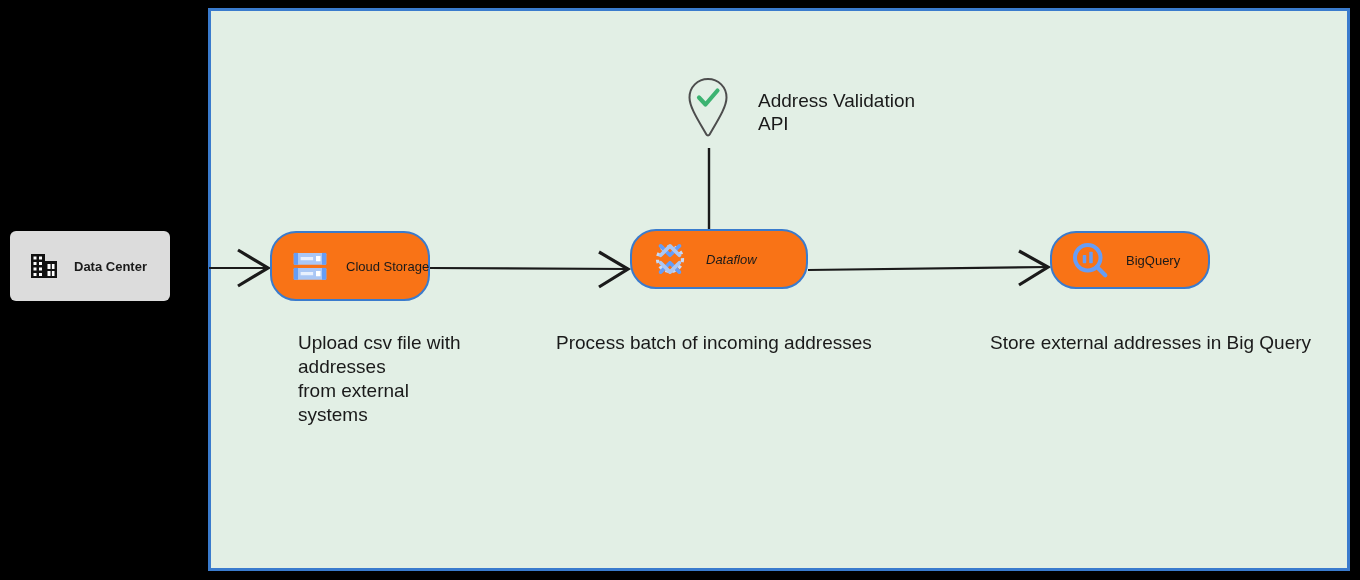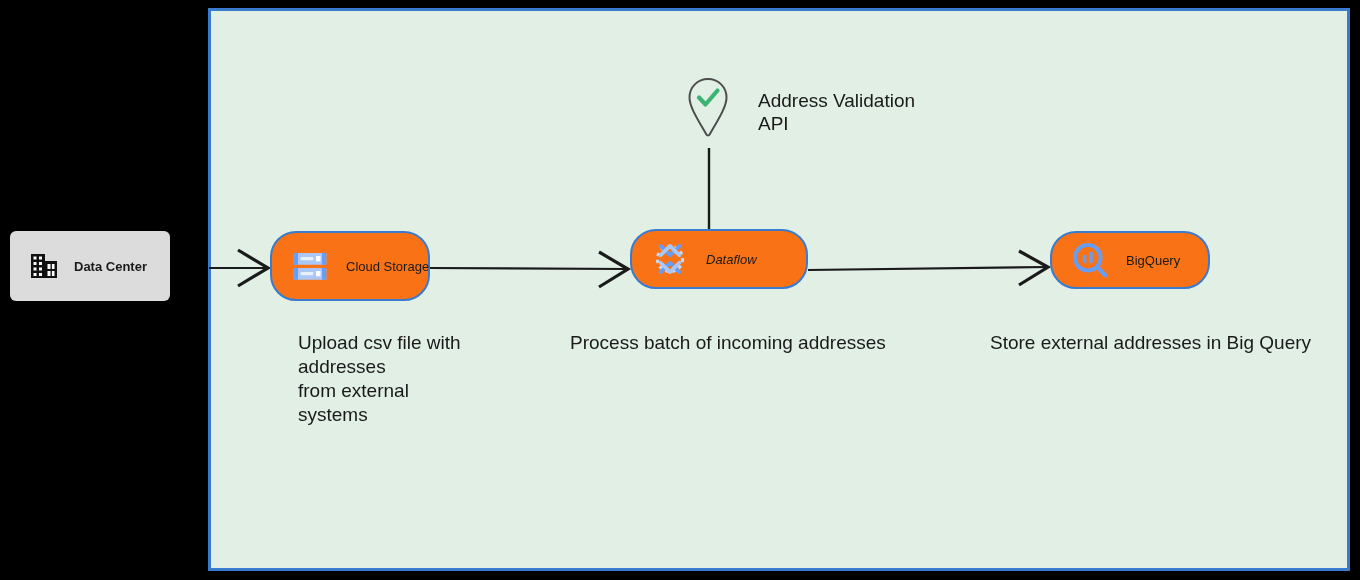--- a/index.html
+++ b/index.html
@@ -128,21 +128,21 @@
 
   
   .caption {
     position: absolute;
     font-size: 19px;
     line-height: 24px;
     color: #1a1a1a;
     white-space: pre-line;
   }
   #caption-upload   { left: 270px; top: 331px; width: 230px; margin-left: 28px; }
-  #caption-process  { left: 570px; top: 331px; width: 360px; }
+  #caption-process  { left: 556px; top: 331px; width: 360px; }
   #caption-store    { left: 990px; top: 331px; width: 360px; }
 </style>
 </head>
 <body>
 
 <div id="canvas">
 
   <div class="cloud-container"></div>
 
   <svg id="connectors" viewBox="0 0 1360 580" xmlns="http://www.w3.org/2000/svg">

